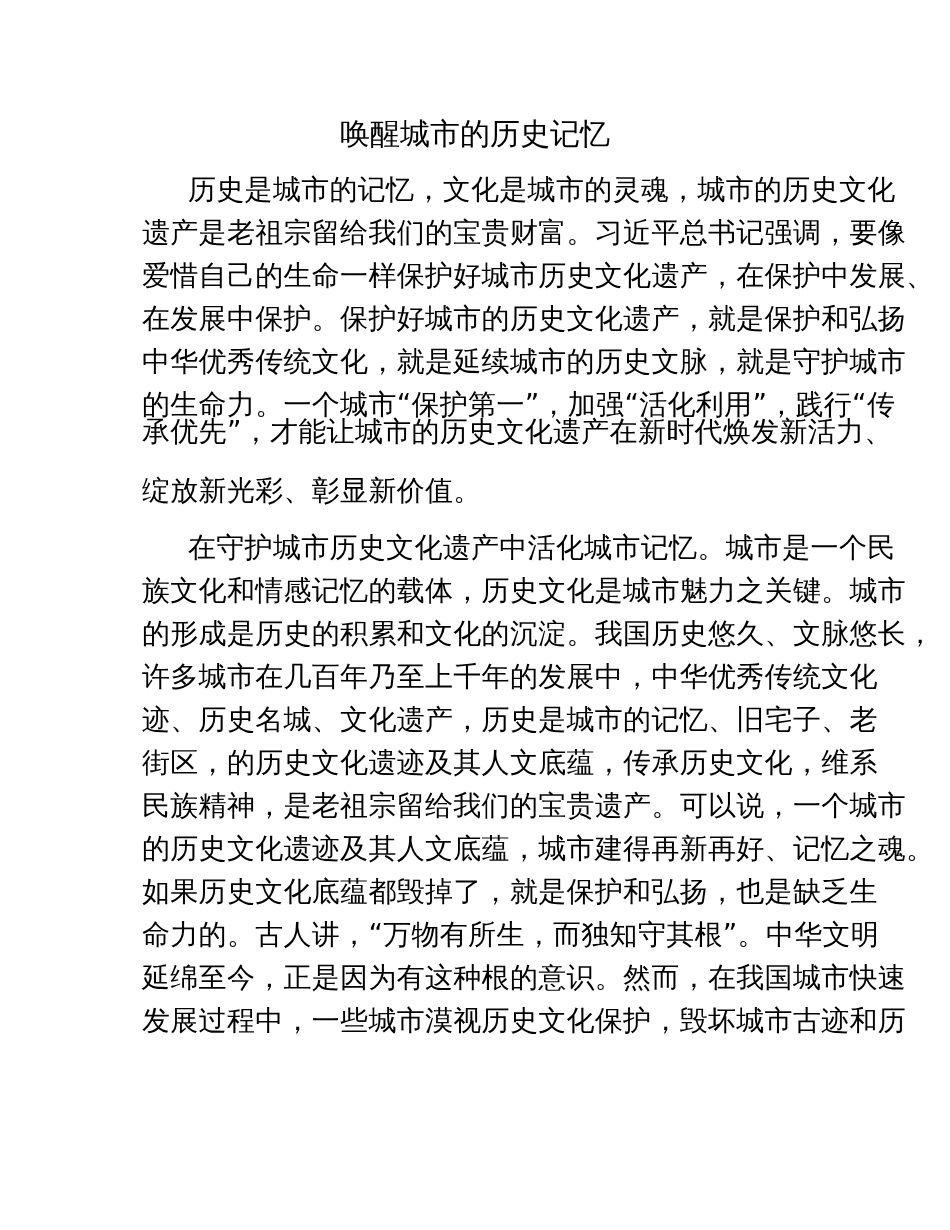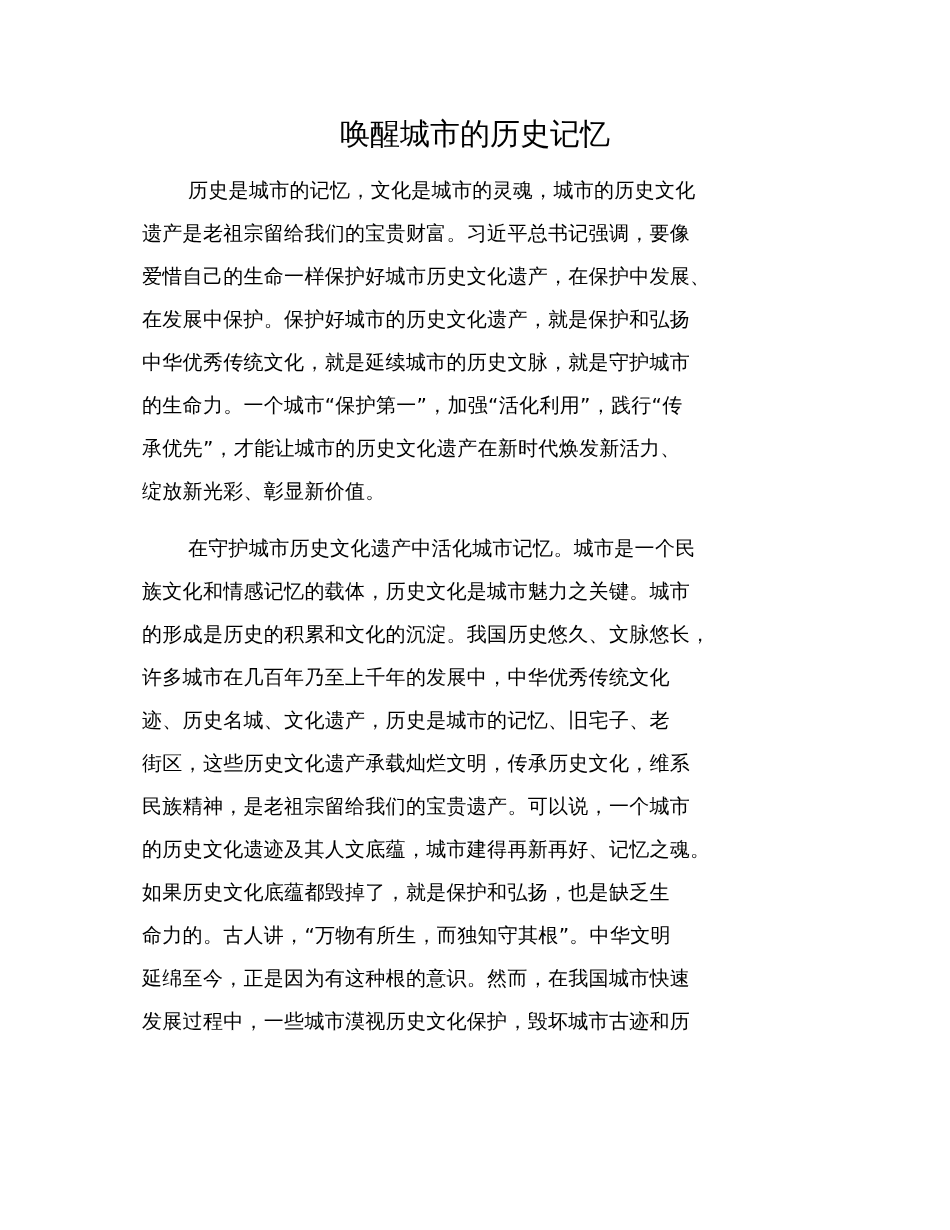--- a/index.html
+++ b/index.html
@@ -7,49 +7,49 @@
     width: 950px; height: 1230px; position: relative; overflow: hidden;
     font-family: "DejaVu Sans", "Liberation Sans", sans-serif;
     color: #000000;
   }
   .page { position: absolute; left: 0; top: 0; width: 942px; height: 1230px; background: #fff; }
   .title {
     position: absolute; left: 0; width: 950px; top: 112px;
     text-align: center; font-size: 30px; line-height: 44px; letter-spacing: 0px;
   }
   .line {
-    position: absolute; left: 142px; font-size: 20px; line-height: 30px;
+    position: absolute; left: 142px; font-size: 28px; line-height: 30px;
     white-space: nowrap; letter-spacing: 0.3px;
   }
   .indent { left: 188px; }
 </style>
 </head>
 <body>
 
 <div class="page">
   <div class="title">唤醒城市的历史记忆</div>
 
   <div>
     <div class="line indent" style="top:175px">历史是城市的记忆，文化是城市的灵魂，城市的历史文化</div>
     <div class="line" style="top:218px">遗产是老祖宗留给我们的宝贵财富。习近平总书记强调，要像</div>
     <div class="line" style="top:261px">爱惜自己的生命一样保护好城市历史文化遗产，在保护中发展、</div>
     <div class="line" style="top:304px">在发展中保护。保护好城市的历史文化遗产，就是保护和弘扬</div>
     <div class="line" style="top:347px">中华优秀传统文化，就是延续城市的历史文脉，就是守护城市</div>
     <div class="line" style="top:390px">的生命力。一个城市“保护第一”，加强“活化利用”，践行“传</div>
-    <div class="line" style="top:433px">承优先”，才能让城市的历史文化遗产在新时代焕发新活力、</div>
+    <div class="line" style="top:417px">承优先”，才能让城市的历史文化遗产在新时代焕发新活力、</div>
     <div class="line" style="top:476px">绽放新光彩、彰显新价值。</div>
   </div>
 
   <div>
     <div class="line indent" style="top:533px">在守护城市历史文化遗产中活化城市记忆。城市是一个民</div>
     <div class="line" style="top:576px">族文化和情感记忆的载体，历史文化是城市魅力之关键。城市</div>
     <div class="line" style="top:619px">的形成是历史的积累和文化的沉淀。我国历史悠久、文脉悠长，</div>
     <div class="line" style="top:662px">许多城市在几百年乃至上千年的发展中，中华优秀传统文化</div>
     <div class="line" style="top:705px">迹、历史名城、文化遗产，历史是城市的记忆、旧宅子、老</div>
-    <div class="line" style="top:748px">街区，这些历史文化遗产承载灿烂文明，传承历史文化，维系</div>
+    <div class="line" style="top:748px">街区，的历史文化遗迹及其人文底蕴，传承历史文化，维系</div>
     <div class="line" style="top:791px">民族精神，是老祖宗留给我们的宝贵遗产。可以说，一个城市</div>
     <div class="line" style="top:834px">的历史文化遗迹及其人文底蕴，城市建得再新再好、记忆之魂。</div>
     <div class="line" style="top:877px">如果历史文化底蕴都毁掉了，就是保护和弘扬，也是缺乏生</div>
     <div class="line" style="top:920px">命力的。古人讲，“万物有所生，而独知守其根”。中华文明</div>
     <div class="line" style="top:963px">延绵至今，正是因为有这种根的意识。然而，在我国城市快速</div>
     <div class="line" style="top:1006px">发展过程中，一些城市漠视历史文化保护，毁坏城市古迹和历</div>
   </div>
 </div>
 
 </body></html>

